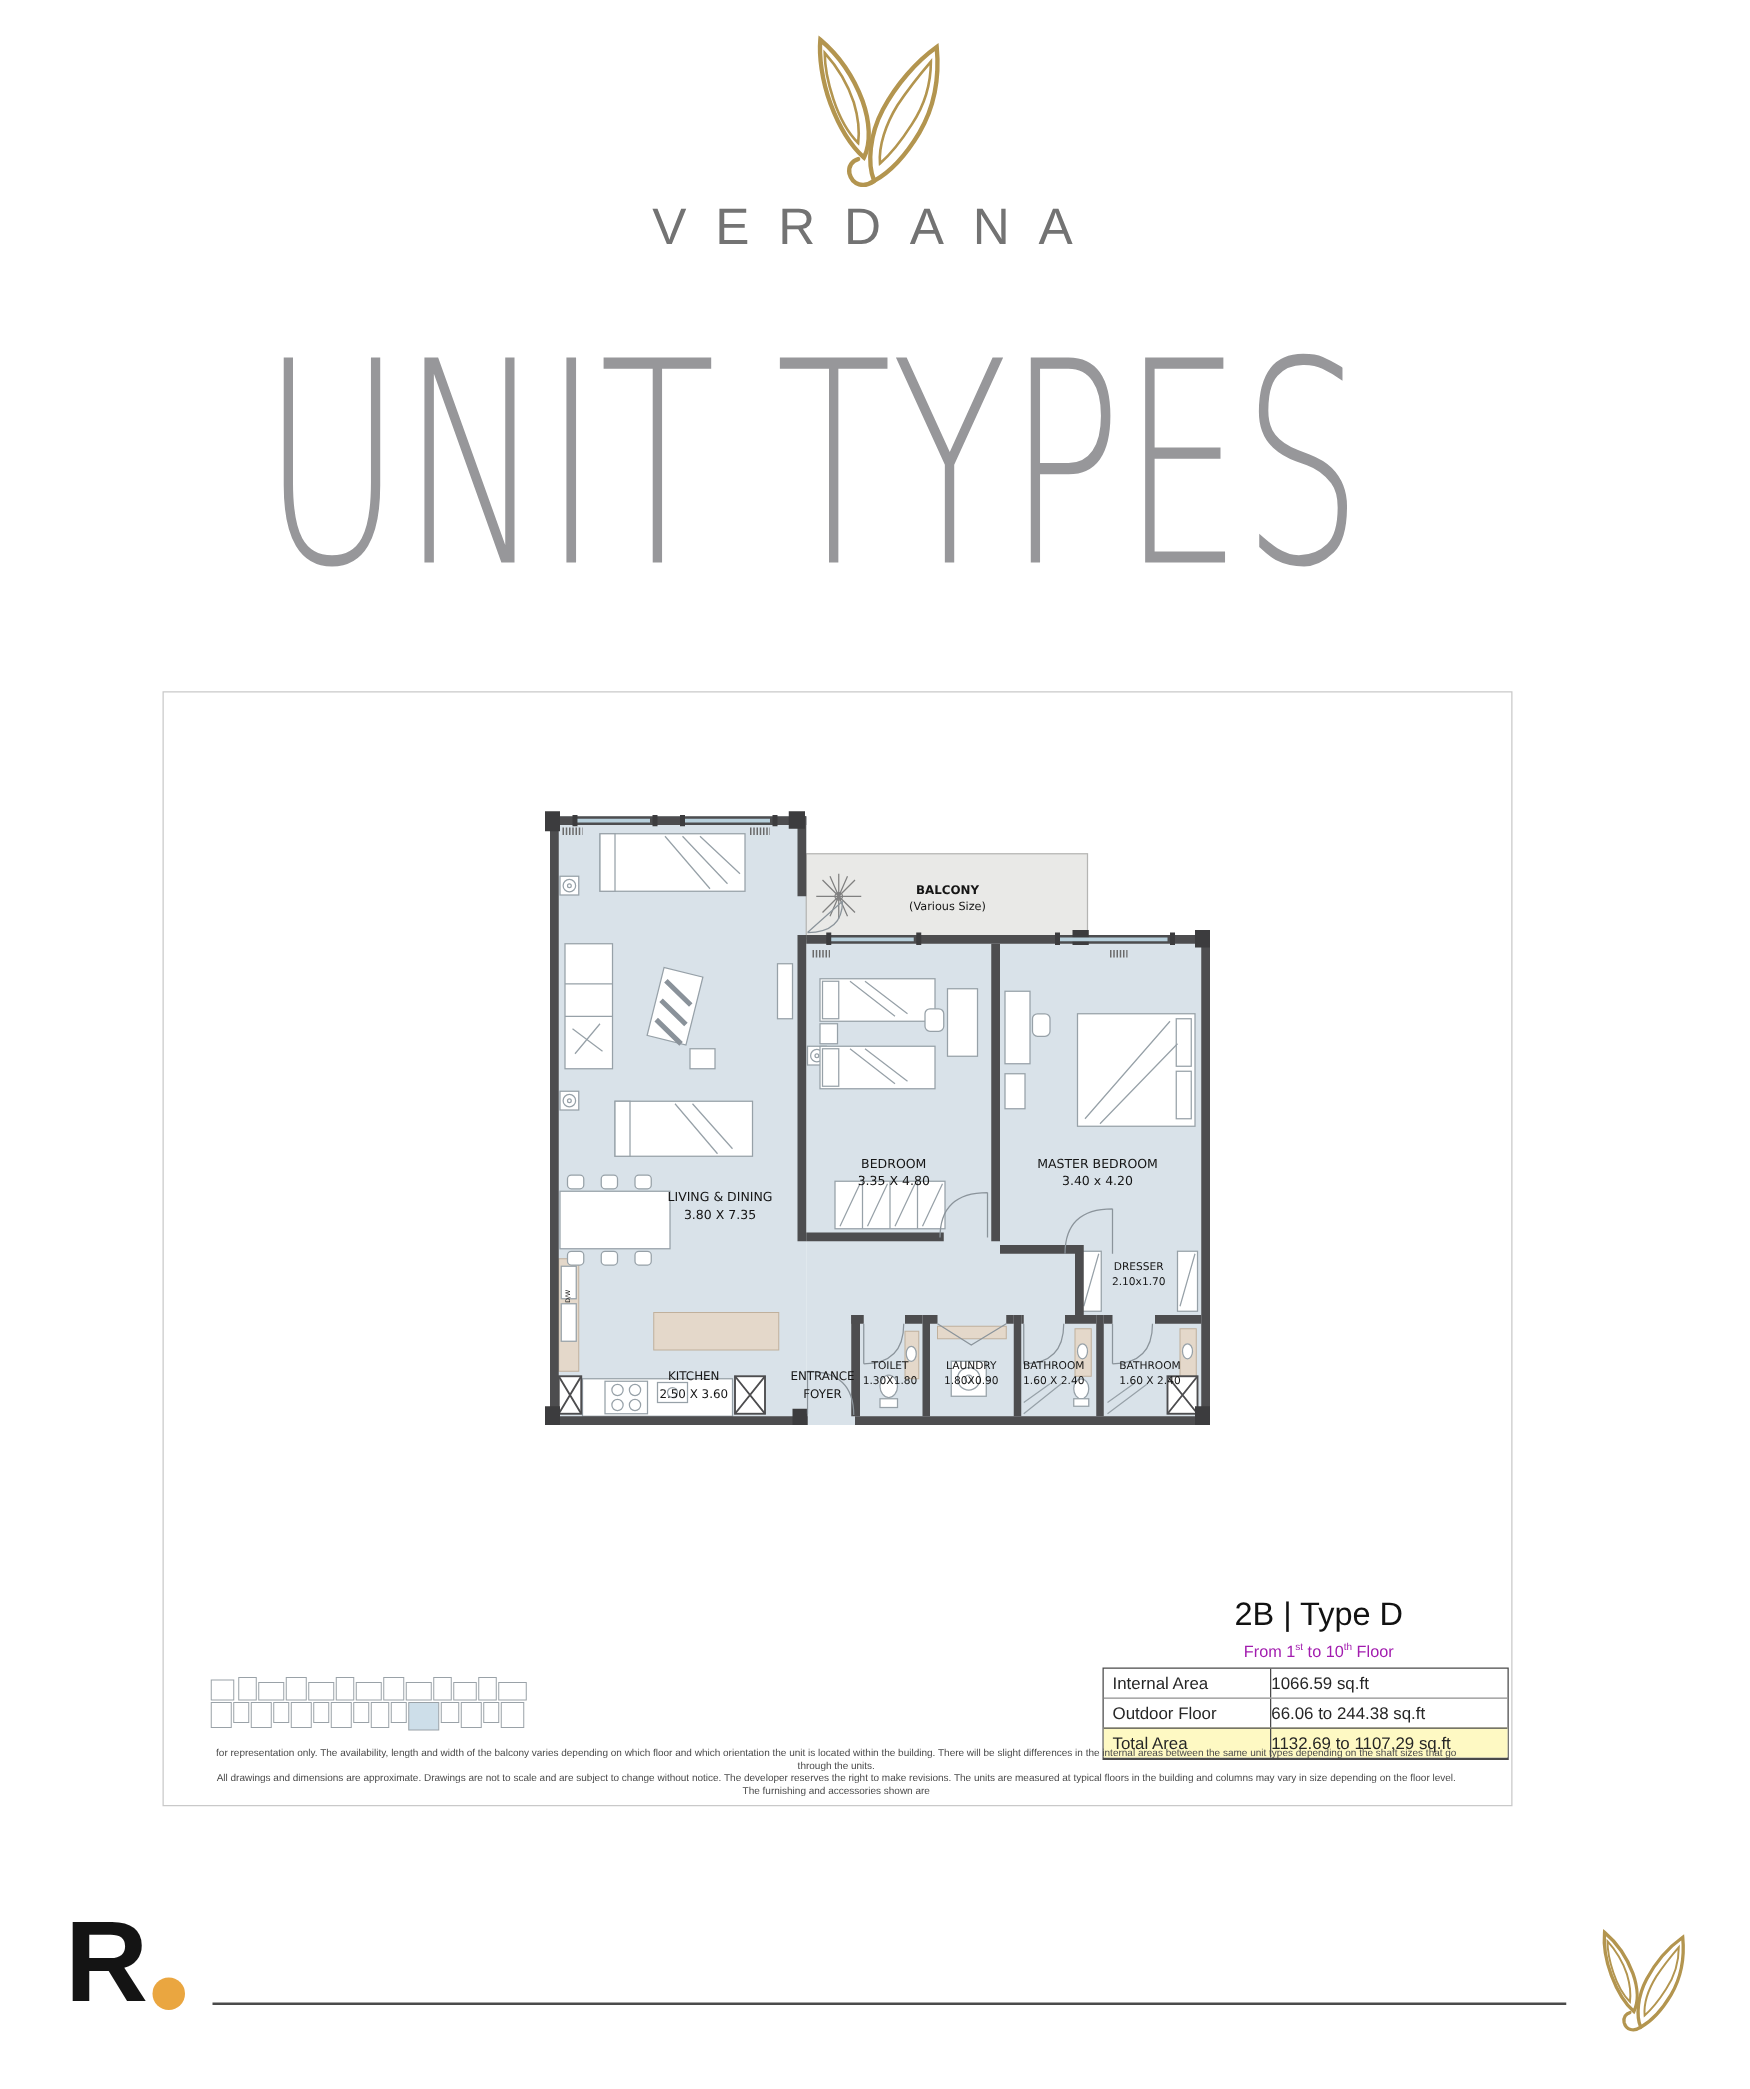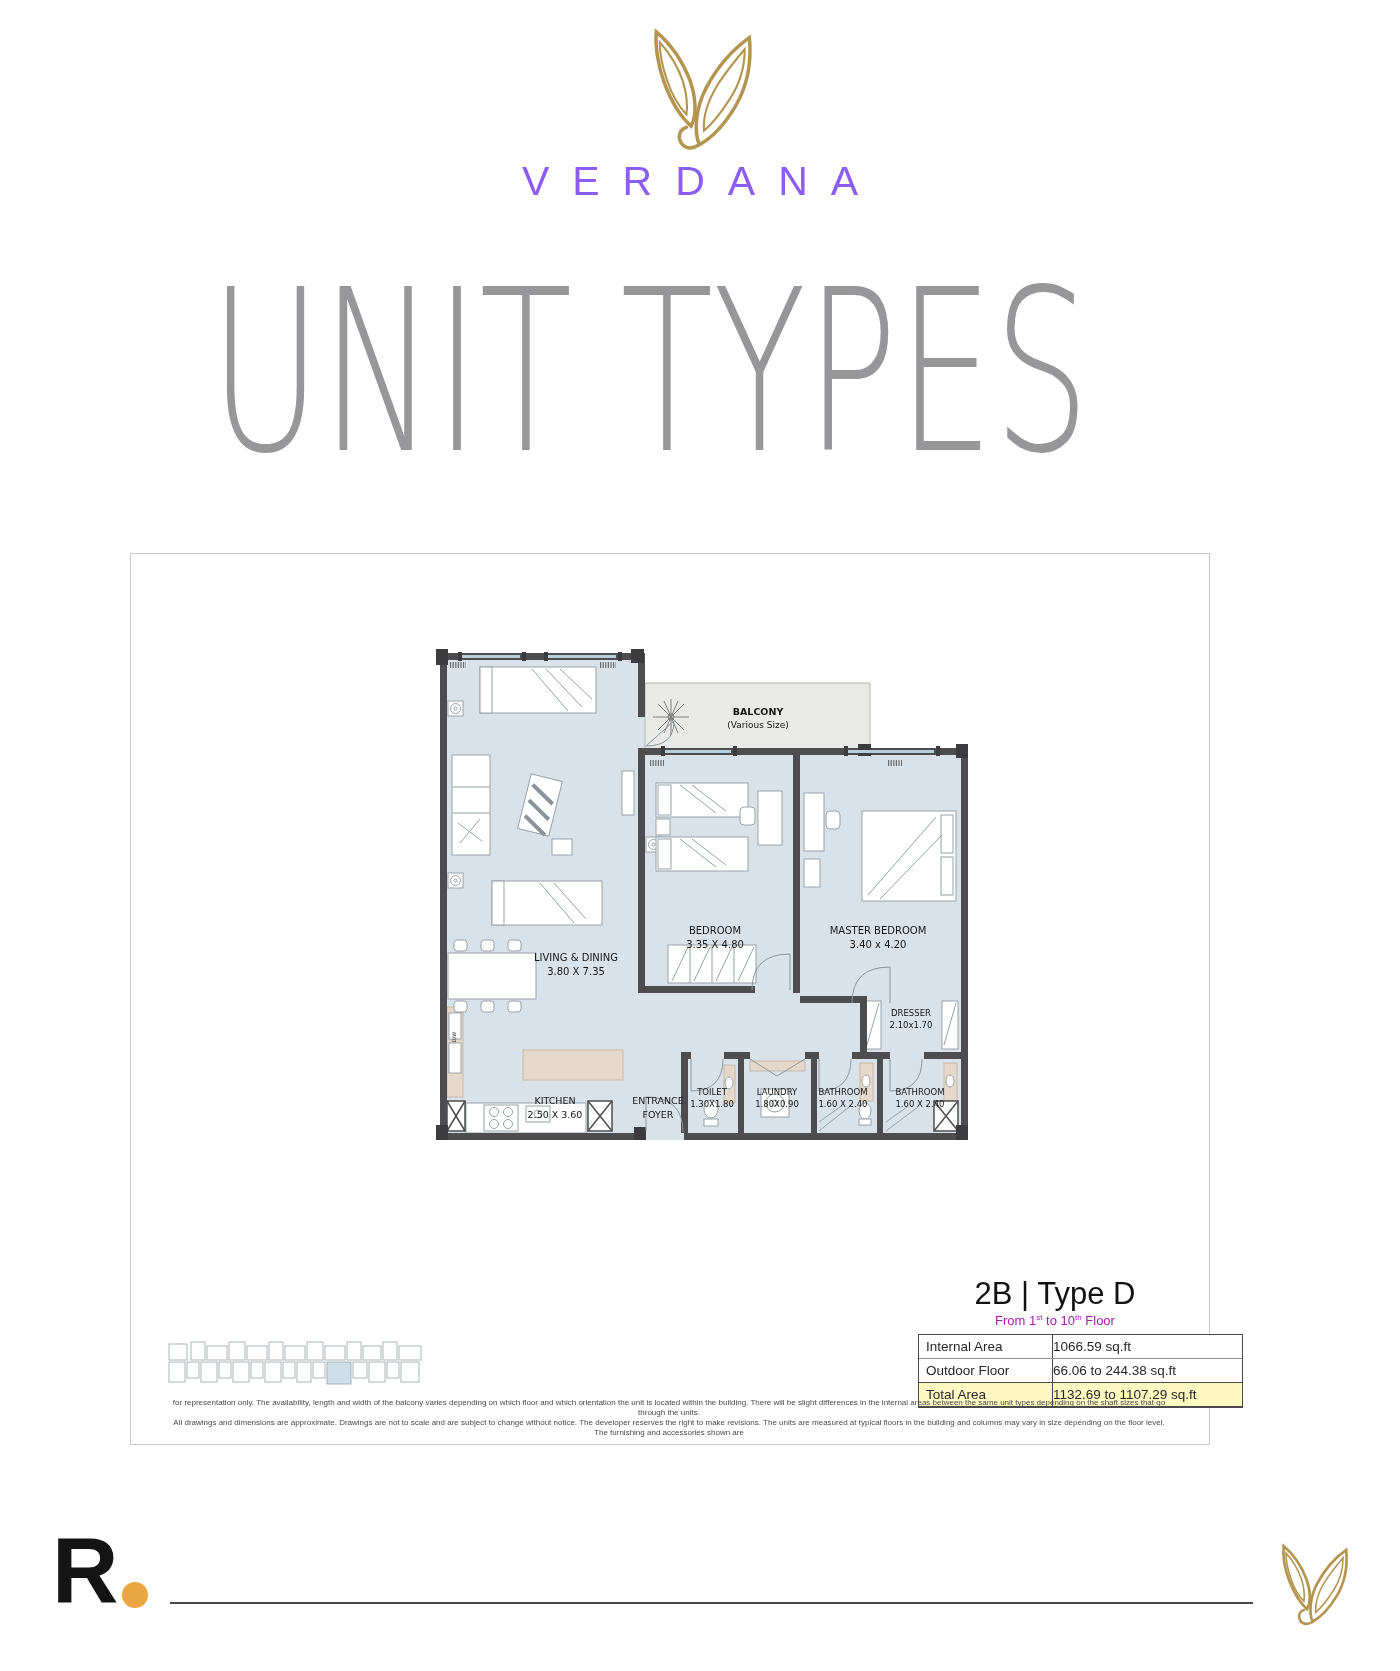--- a/index.html
+++ b/index.html
@@ -2,34 +2,34 @@
 <html><head>
 <meta charset="utf-8">
 <style>
   html,body{margin:0;padding:0;background:#ffffff;}
   #root{position:relative;width:1400px;height:1671px;background:#ffffff;overflow:hidden;
         font-family:"Liberation Sans",sans-serif;}
   .abs{position:absolute;}
 
   
   #brand-wordmark{left:0;top:158px;width:1380px;text-align:center;font-size:41px;
-    letter-spacing:23px;text-indent:23px;color:#8b5cf6;font-weight:400;}
+    letter-spacing:23px;text-indent:23px;color:#737373;font-weight:400;}
   #residence-subtitle{left:785px;top:422px;width:300px;text-align:right;font-size:37px;
     font-weight:bold;color:#7c7d7f;letter-spacing:1px;}
 
   
   #plan-panel{left:130px;top:553px;width:1078px;height:890px;border:1px solid #c9c9c9;background:#fff;}
 
   
-  #unit-title{left:905px;top:1276px;width:300px;text-align:center;font-size:31px;color:#121212;}
+  #unit-title{left:905px;top:1276px;width:300px;text-align:center;font-size:26px;color:#121212;}
   #floor-note{left:905px;top:1313px;width:300px;text-align:center;font-size:13px;color:#a21caf;}
   #floor-note sup{font-size:8px;}
 
   #area-table{left:882px;top:1334px;width:323px;border:1px solid #4a4a4a;border-bottom:2px solid #4a4a4a;
-    font-size:13.5px;color:#262626;background:#fff;margin-left:36px;}
+    font-size:13.5px;color:#262626;background:#fff;}
   .at-row{display:flex;height:23px;line-height:23px;border-top:1px solid #8f8f8f;}
   .at-row:first-child{border-top:none;}
   .at-row.total{background:#fef9c3;border-top:1.5px solid #4a4a4a;}
   .at-label{width:126px;border-right:1px solid #4a4a4a;padding-left:7px;}
   .at-value{flex:1;text-align:left;padding-right:5px;}
 
   #disclaimer{left:169px;top:1398px;width:1000px;text-align:center;font-size:8px;
     line-height:10px;color:#4a4a4a;}
 
   

